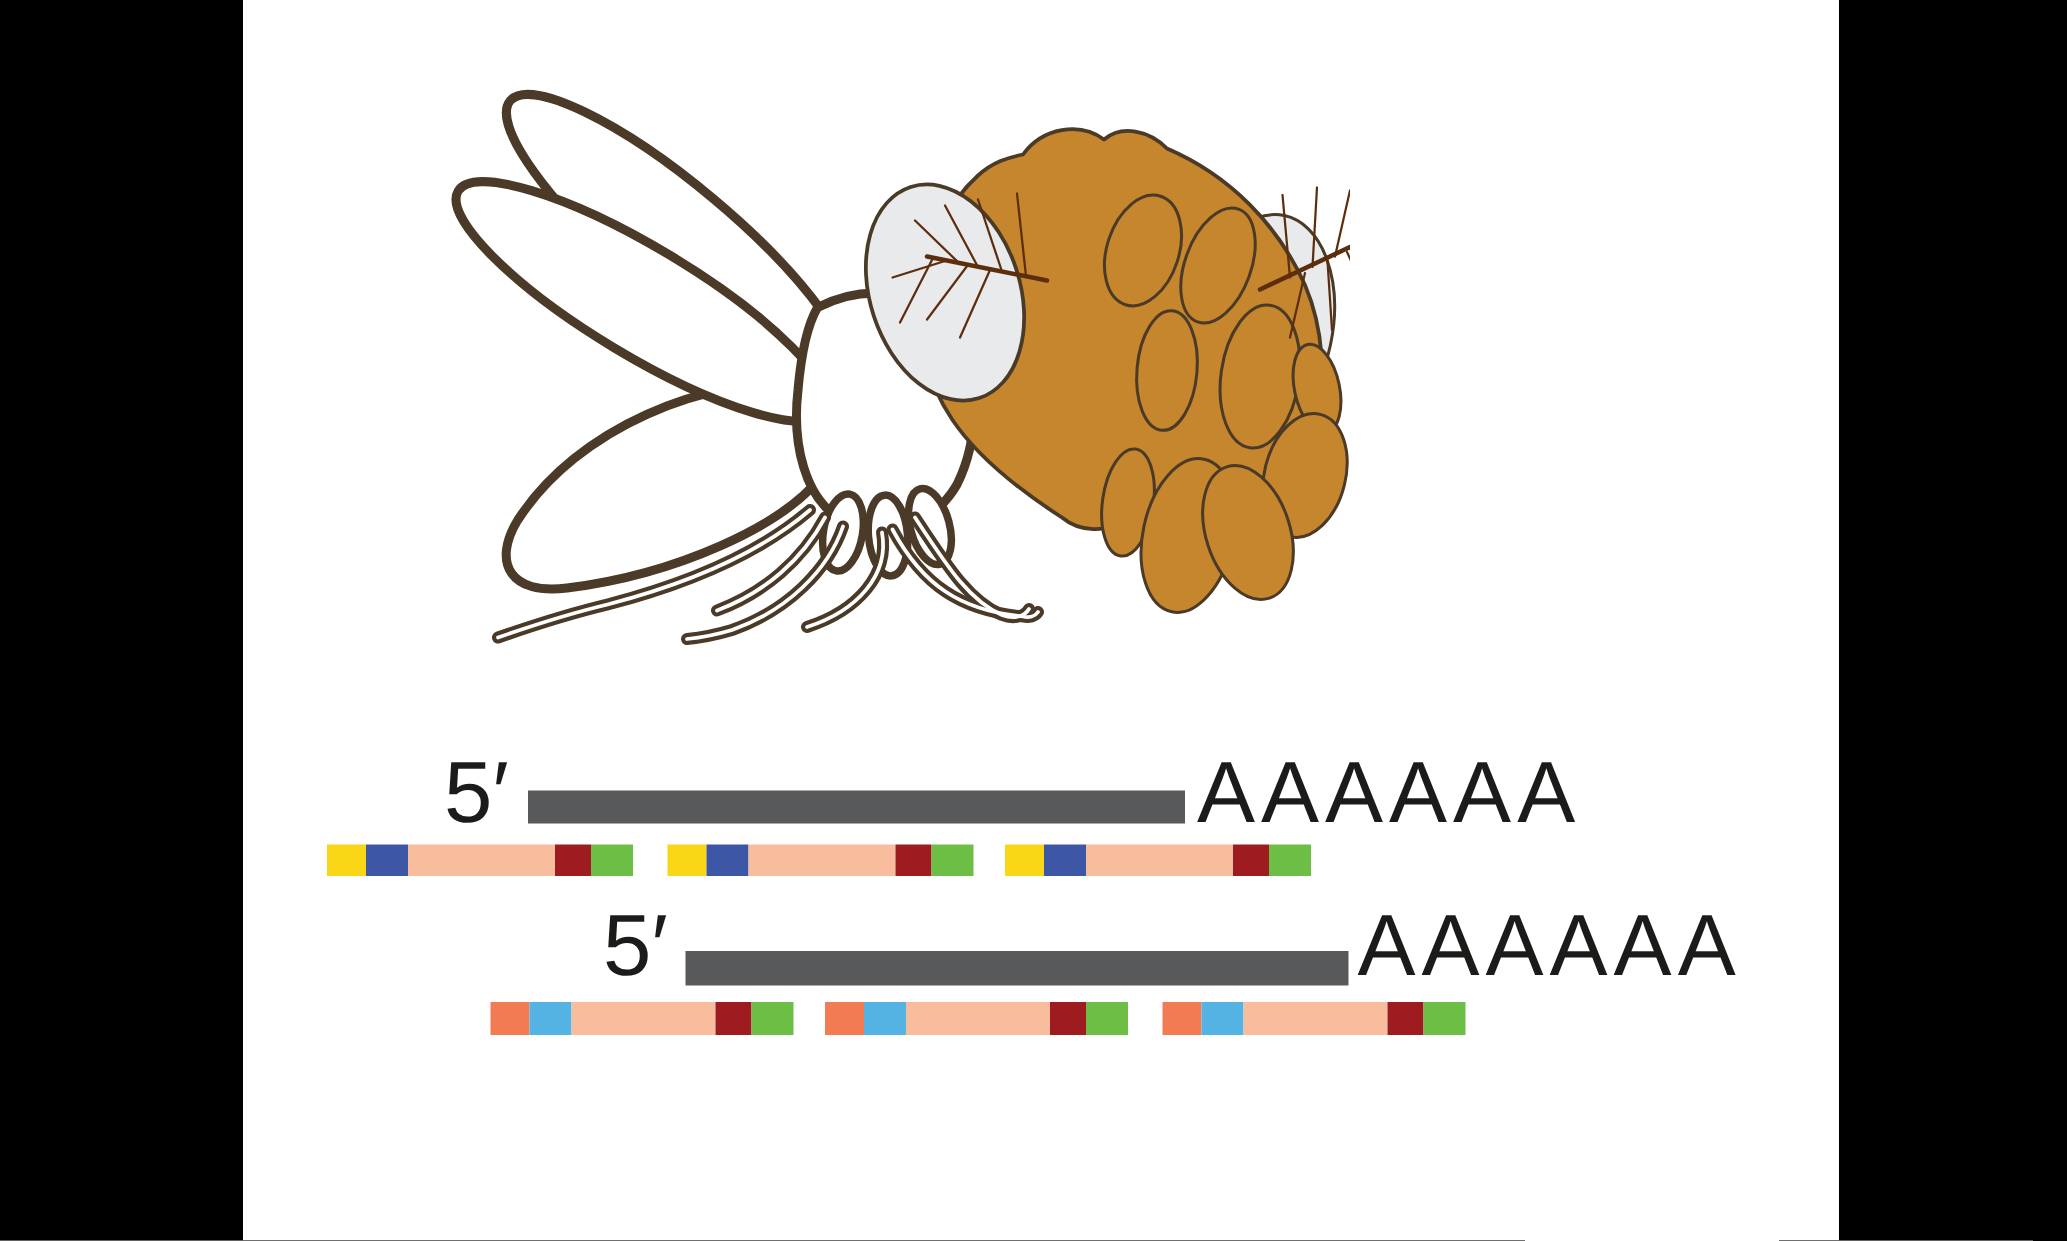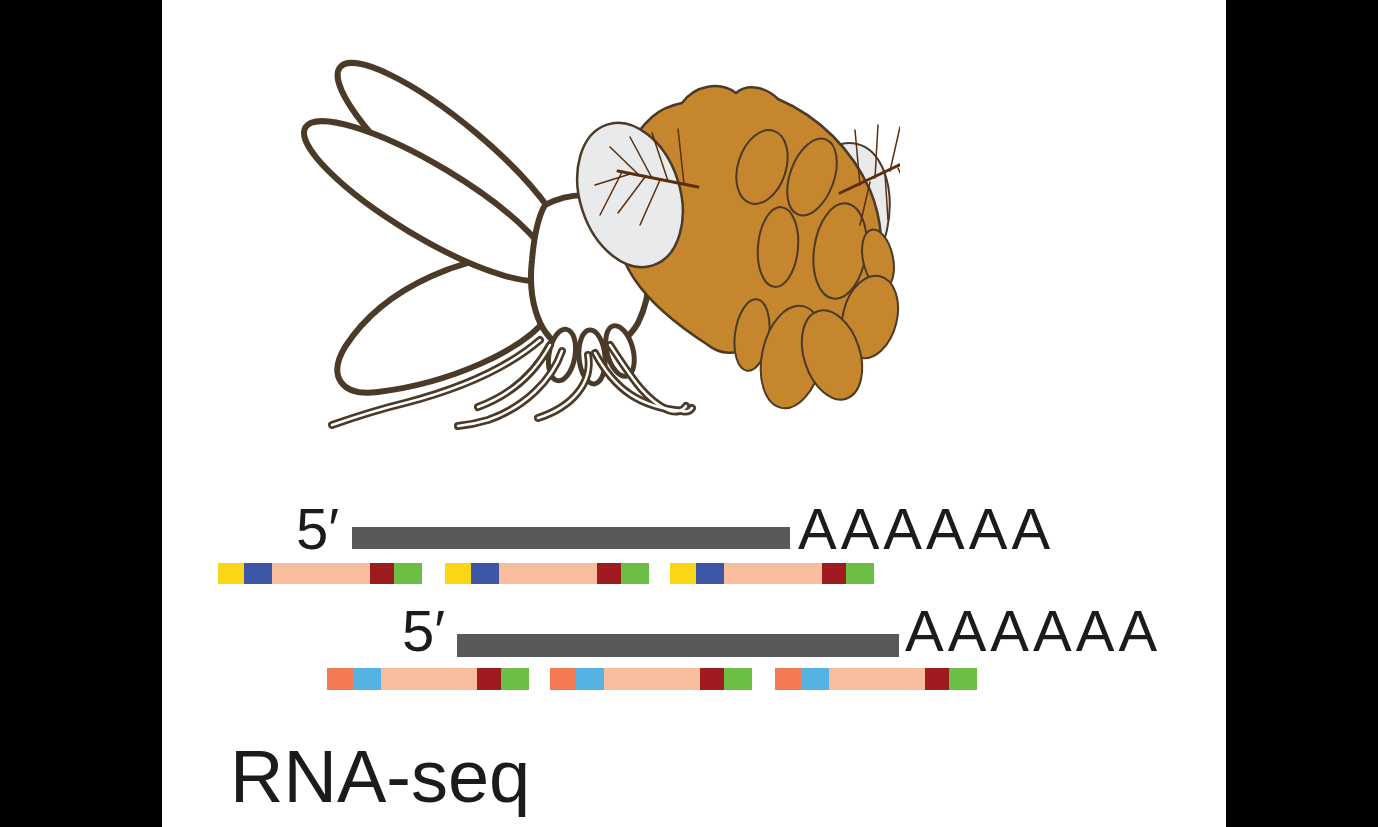--- a/index.html
+++ b/index.html
@@ -158,17 +158,16 @@
         <div class="read" style="left: 775px; top: 668px; height: 22px;">
           <div class="seg" style="width: 26px; background: rgb(243, 123, 84);"></div>
           <div class="seg" style="width: 28px; background: rgb(85, 179, 227);"></div>
           <div class="seg" style="width: 96px; background: rgb(247, 189, 156);"></div>
           <div class="seg" style="width: 24px; background: rgb(158, 27, 32);"></div>
           <div class="seg" style="width: 28px; background: rgb(108, 190, 69);"></div>
         </div>
       </div>
   </div>
 
-  <div class="txt caption" style="left: 230px; top: 740px;">RNA-seq</div>
 
   <div class="letterbox left"></div>
   <div class="letterbox right"></div>
 </div>
 
 </body></html>

